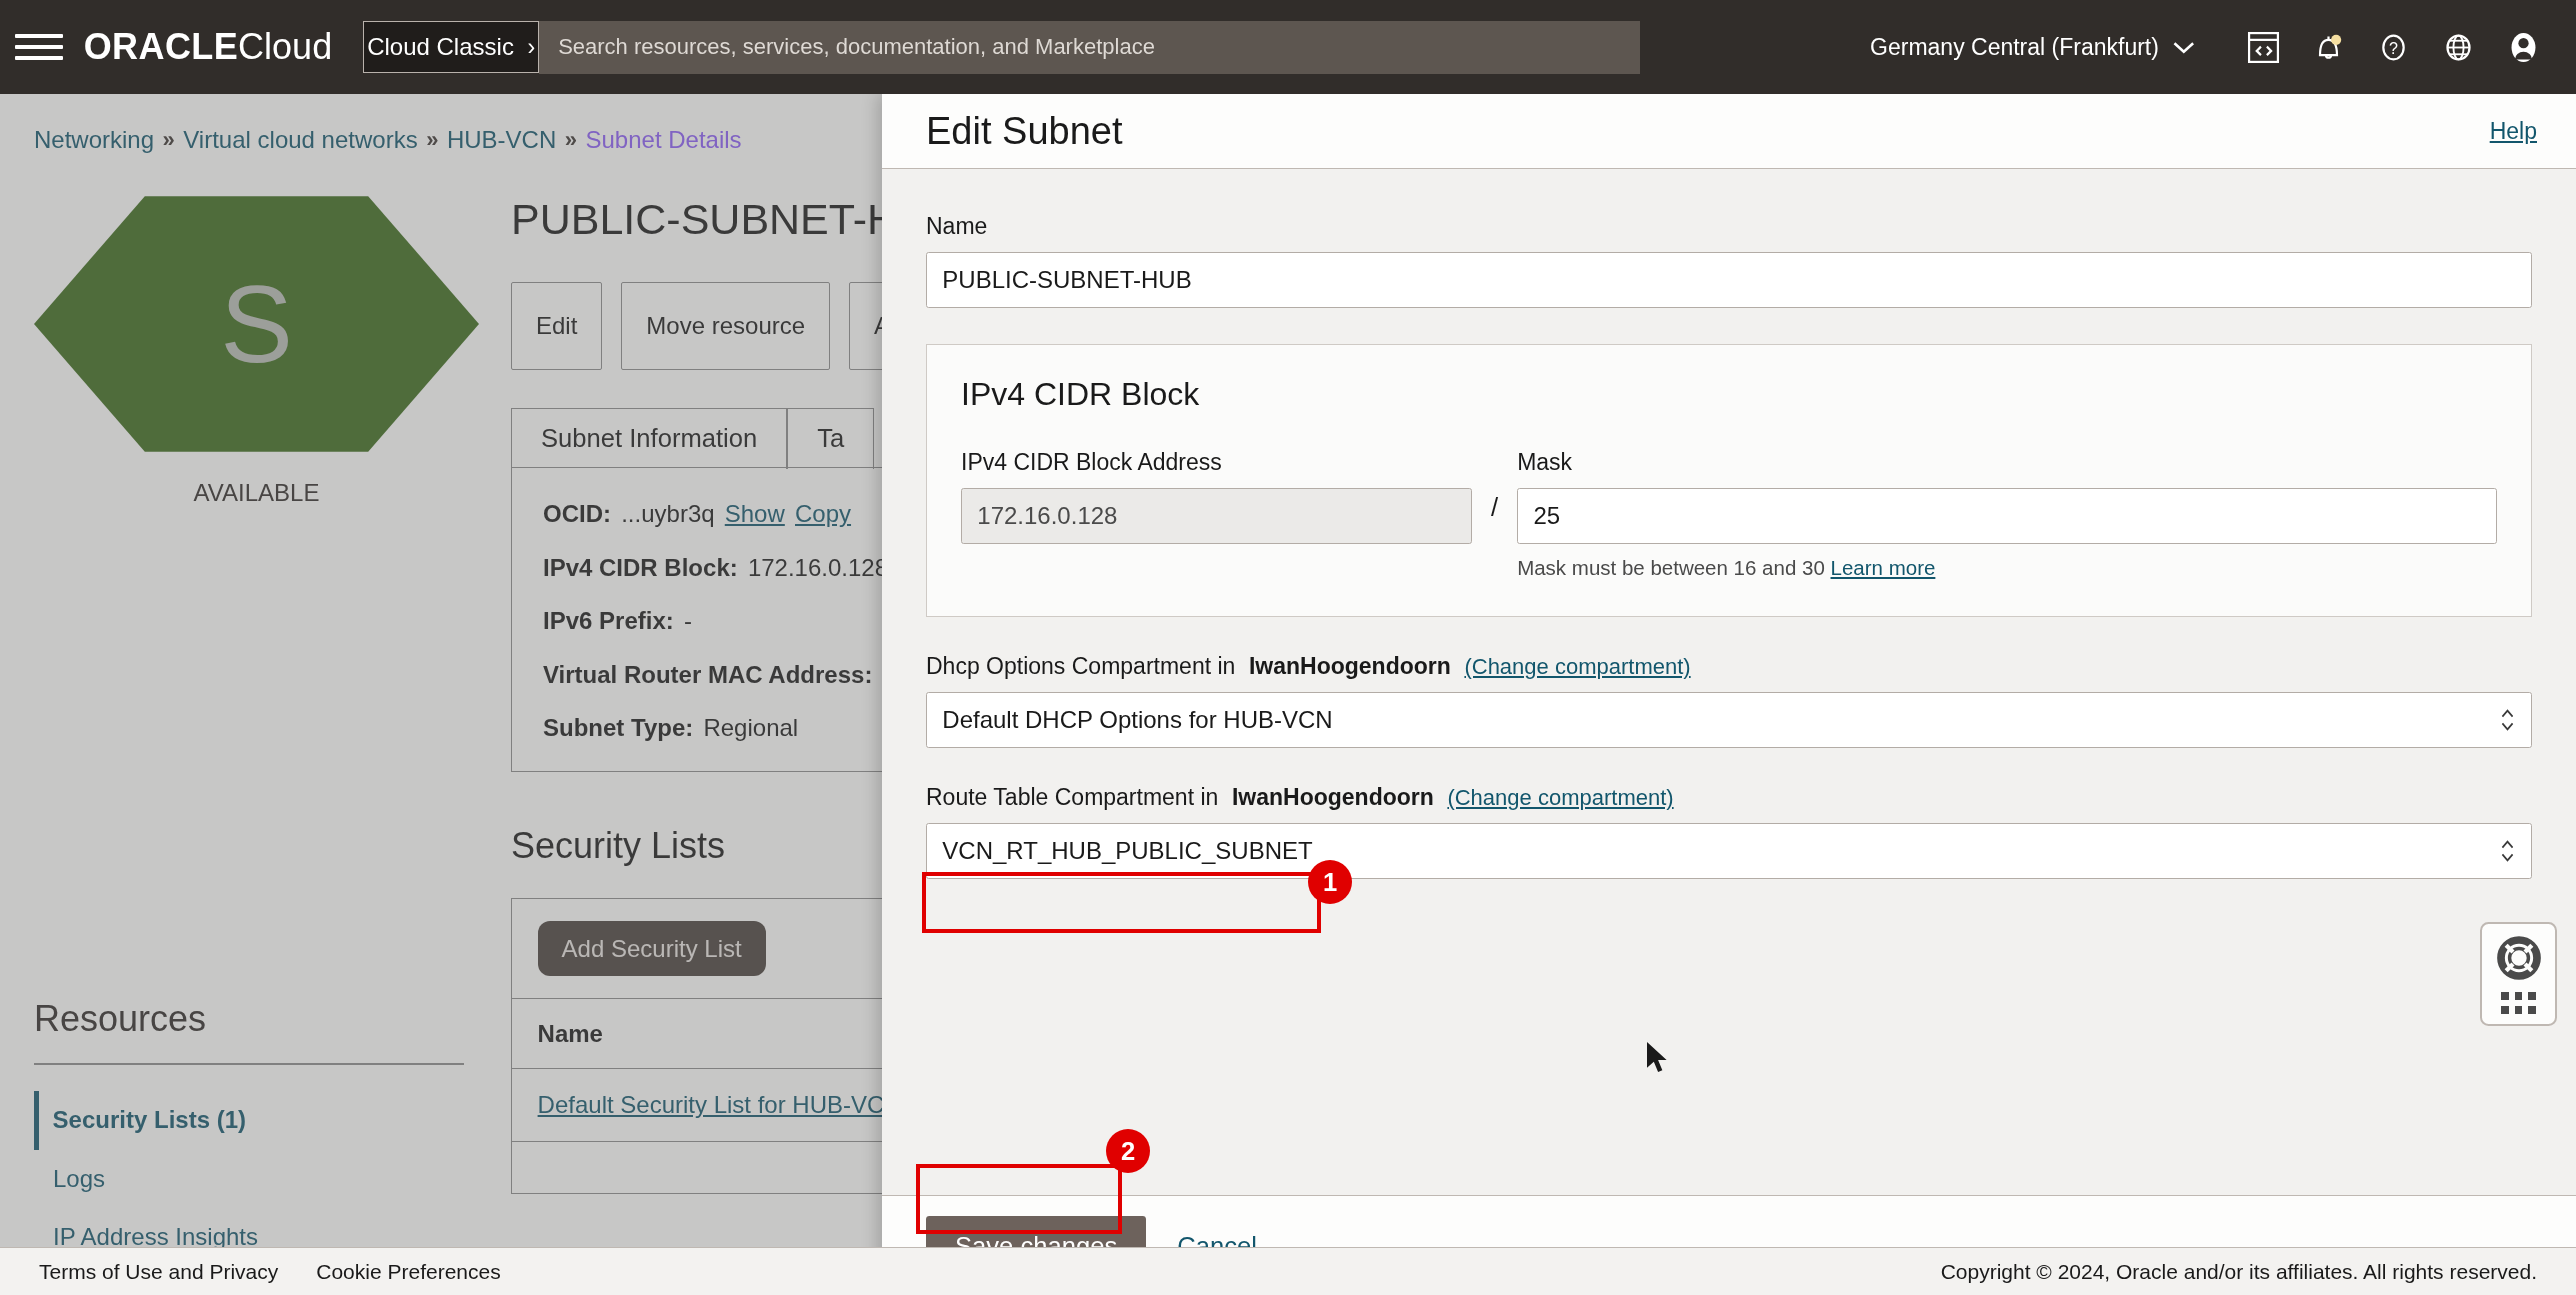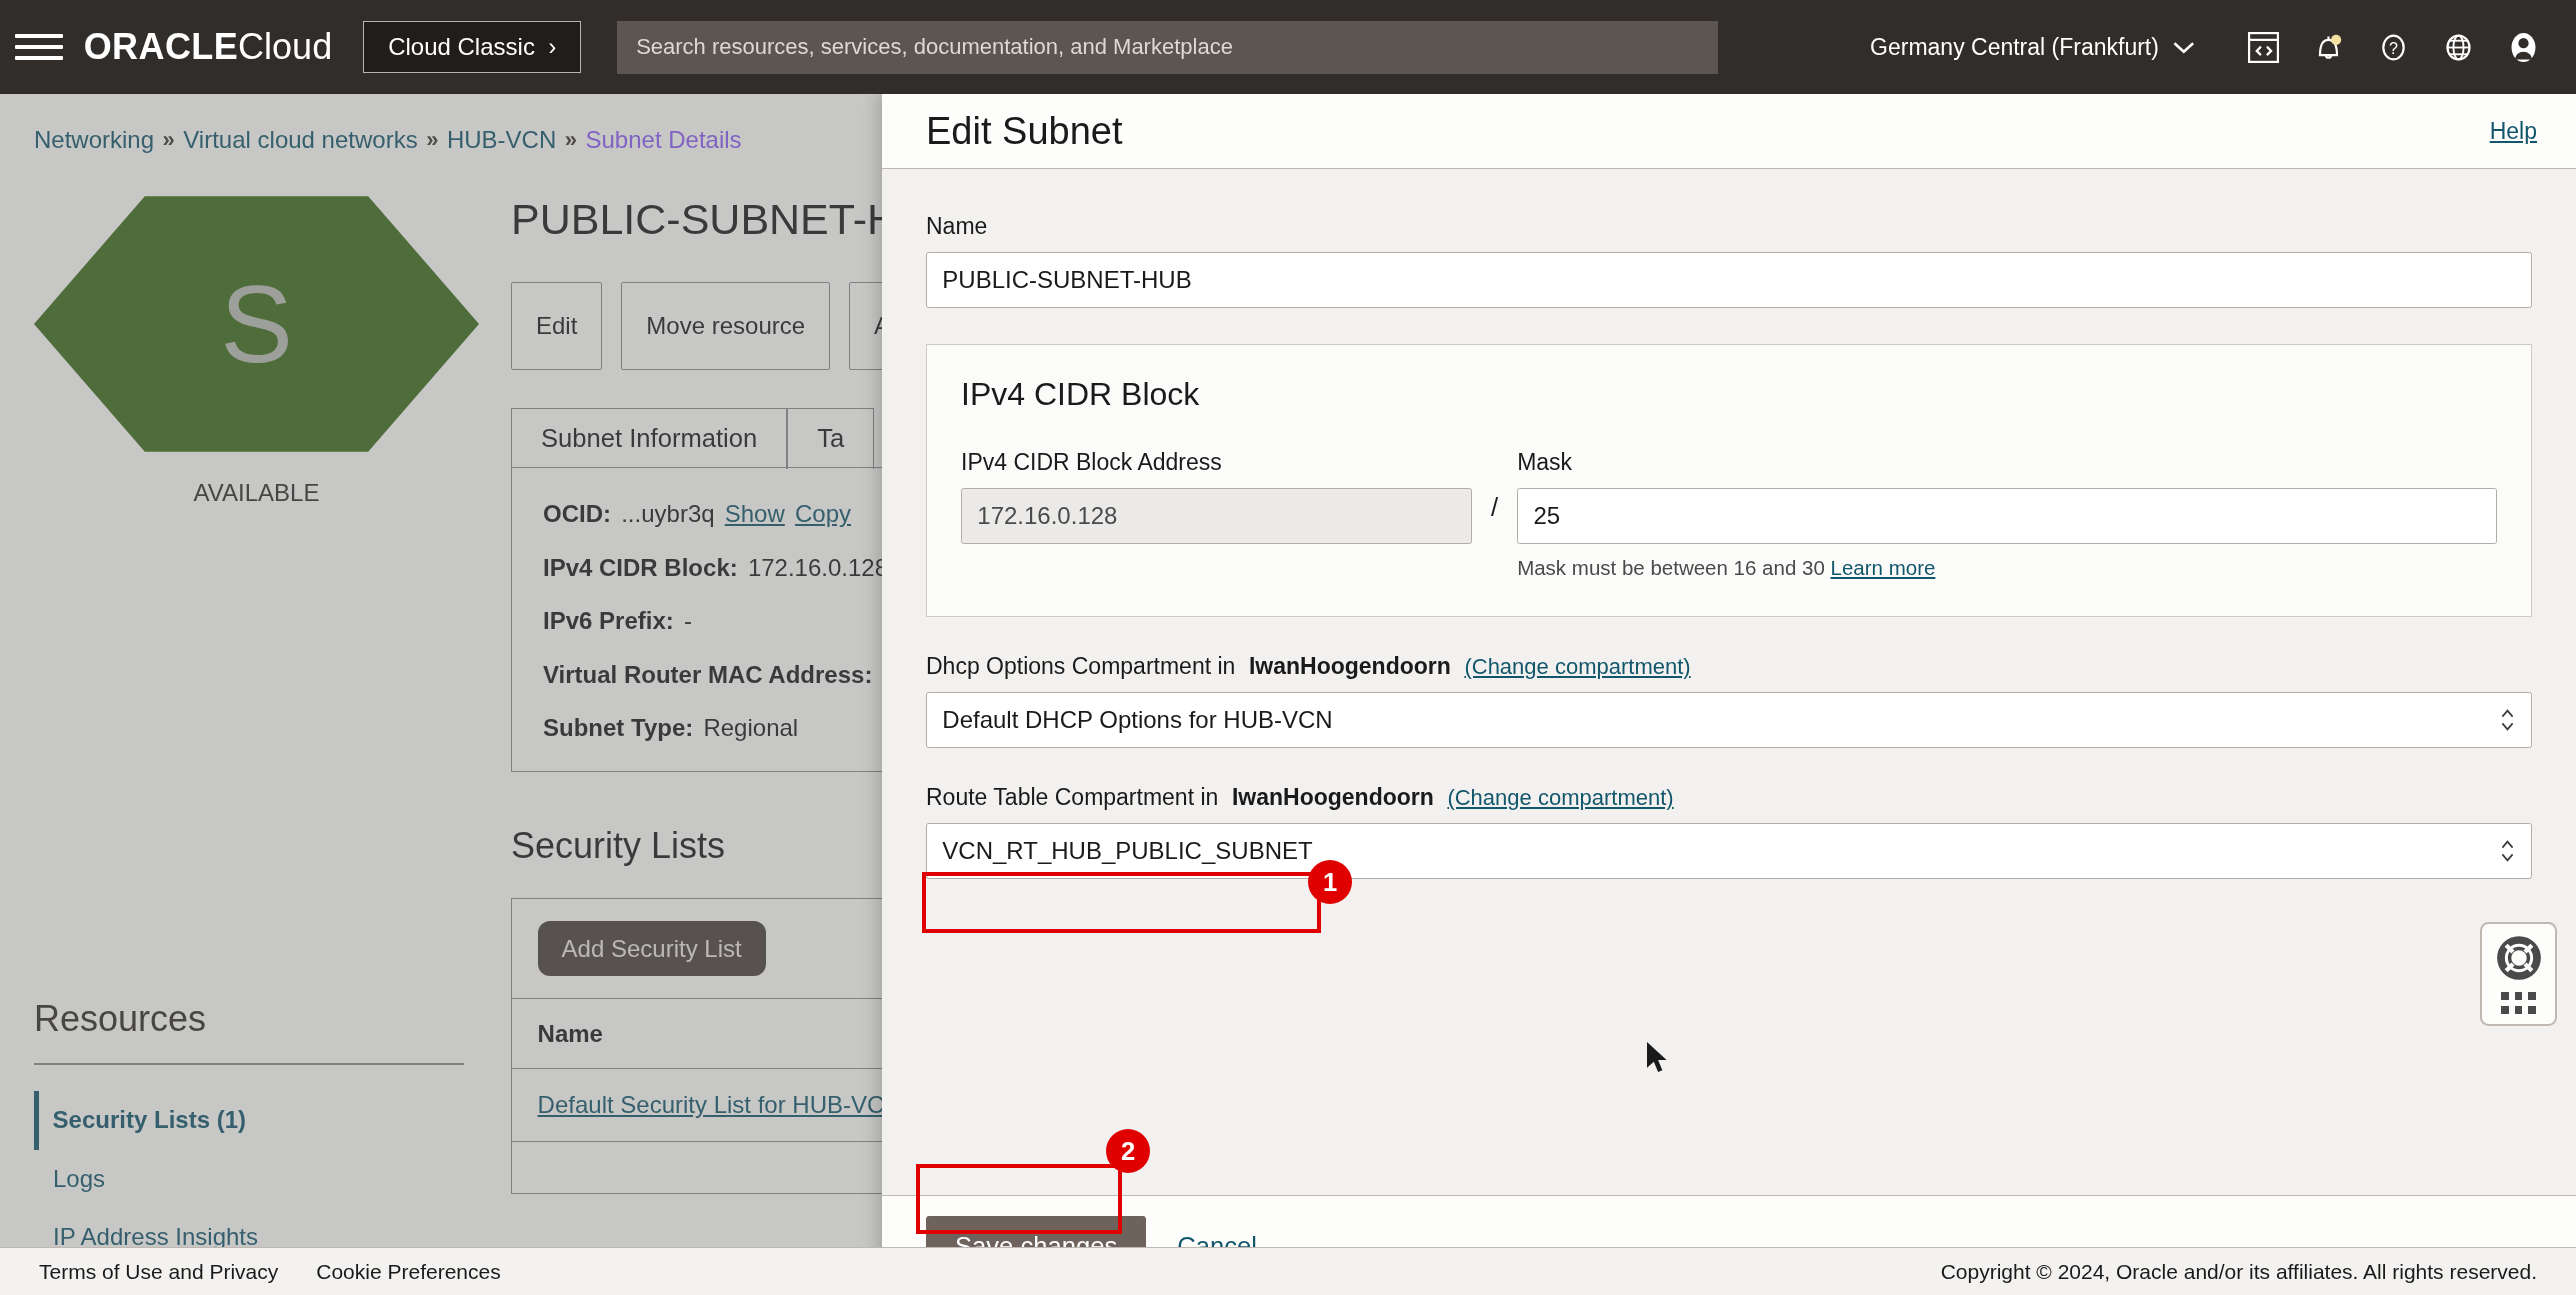--- a/index.html
+++ b/index.html
@@ -33,28 +33,27 @@
     font-size: 36px; font-weight: bold; color: #fff;
     letter-spacing: 0.4px;
   }
   .brand-cloud { font-size: 36px; color: #fff; font-weight: 400; }
   .cloud-classic {
     margin-left: 31px;
     border: 1.7px solid #b9b2ac;
     color: #fff;
     background: #201d1b;
     font-size: 24px;
-    padding: 11px 24px;
+    padding: 11px 3px;
     display: flex; align-items: center; gap: 13.6px;
     cursor: pointer;
     white-space: nowrap;
   }
   .cloud-classic .chev { font-size: 23px; }
   .searchbar {
-    margin-left: 36px;
     width: 1101px; height: 53px;
     background: #5d5650;
     border: none;
     color: #ded9d4;
     font-size: 22px;
     padding: 0 19px;
     font-family: "Liberation Sans", sans-serif;
   }
   .searchbar::placeholder { color: #ded9d4; }
   .nav-right {

